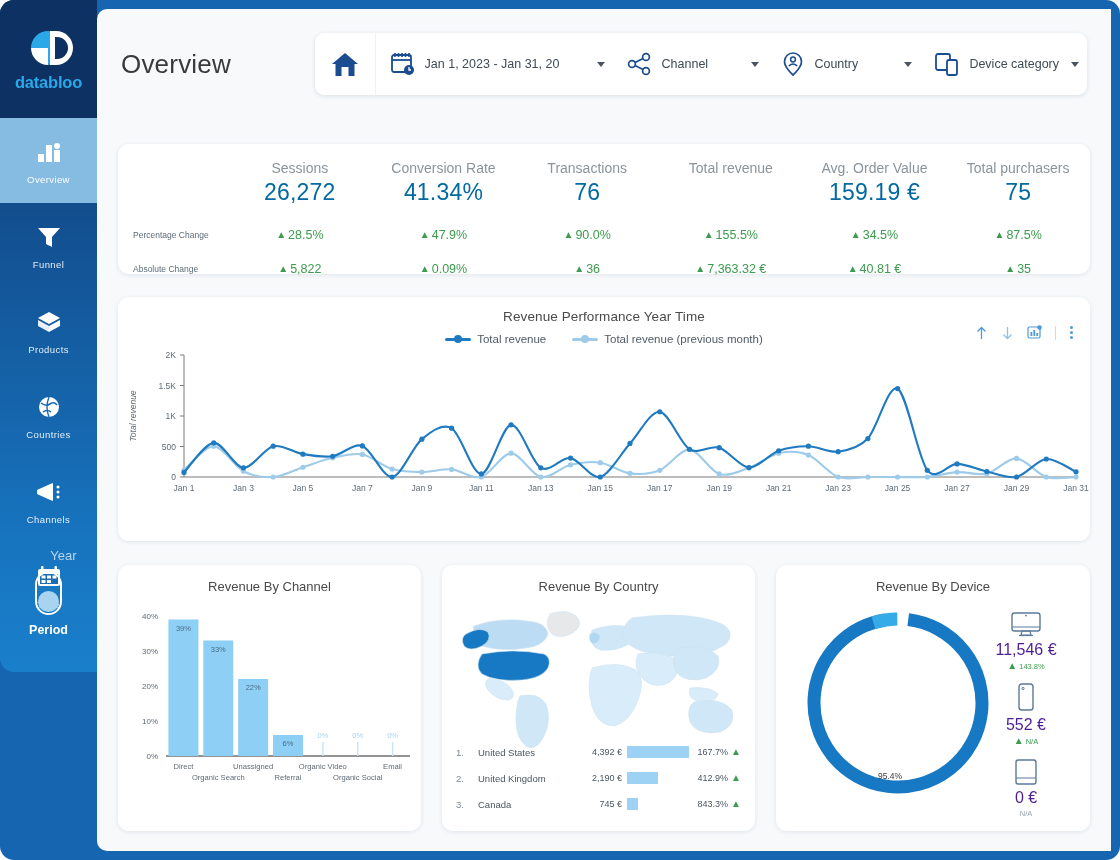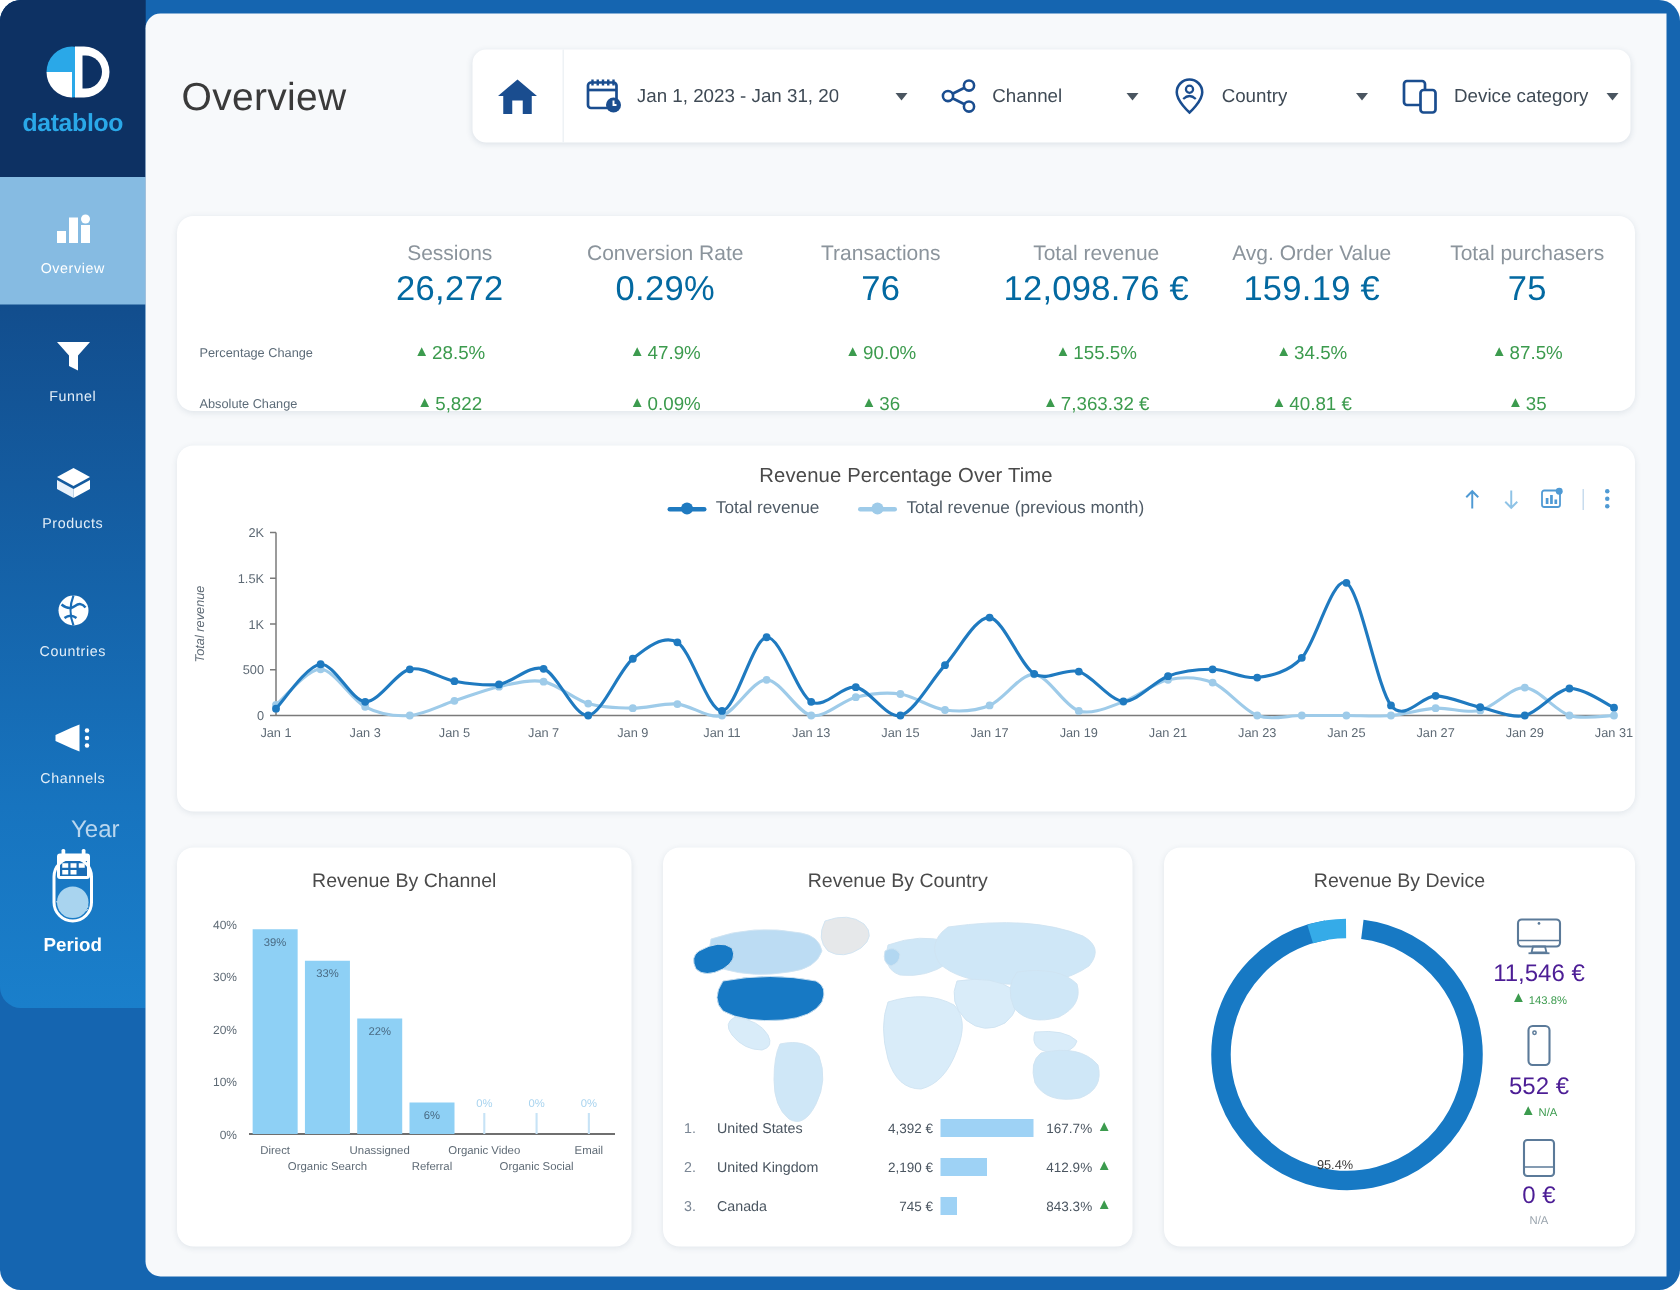--- a/index.html
+++ b/index.html
@@ -43,21 +43,21 @@
   .nav-label {
     color: #ffffff; font-size: 9.5px; letter-spacing: 0.4px;
   }
   .nav-item:not(.active) .nav-label { color: #e3eef8; }
   .nav-icon { display:flex; align-items:center; justify-content:center; height:30px; }
 
   #period-toggle {
     position: absolute; left: 0; bottom: 35px; width: 97px;
     display: flex; flex-direction: column; align-items: center; gap: 8px;
   }
-  #year-label { color: #b9d6ee; font-size: 16px; margin-left: 30px; }
+  #year-label { color: #b9d6ee; font-size: 13px; margin-left: 30px; }
   #period-label { color: #ffffff; font-size: 12.5px; font-weight: bold; }
   #toggle-track {
     width: 27px; height: 44px; border: 2px solid #ffffff;
     border-radius: 14px; position: relative; cursor: pointer;
   }
   #toggle-knob {
     position: absolute; left: 1px; bottom: 1px;
     width: 21px; height: 21px; border-radius: 50%;
     background: #a9d4ef;
   }
@@ -359,29 +359,28 @@
 
     <div class="card" id="kpi-card">
       <div id="kpi-grid">
         <div></div>
         <div class="kpi-head">
           <div class="kpi-name">Sessions</div>
           <div class="kpi-value">26,272</div>
         </div>
         <div class="kpi-head">
           <div class="kpi-name">Conversion Rate</div>
-          <div class="kpi-value">0.29%</div>
+          <div class="kpi-value">41.34%</div>
         </div>
         <div class="kpi-head">
           <div class="kpi-name">Transactions</div>
           <div class="kpi-value">76</div>
         </div>
         <div class="kpi-head">
           <div class="kpi-name">Total revenue</div>
-          <div class="kpi-value">12,098.76 €</div>
         </div>
         <div class="kpi-head">
           <div class="kpi-name">Avg. Order Value</div>
           <div class="kpi-value">159.19 €</div>
         </div>
         <div class="kpi-head">
           <div class="kpi-name">Total purchasers</div>
           <div class="kpi-value">75</div>
         </div>
 
@@ -441,21 +440,21 @@
             <span>40.81 €</span>
           </div>
         <div class="kpi-cell">
             <span class="uparrow">▲</span>
             <span>35</span>
           </div>
       </div>
     </div>
 
     <div class="card" id="line-card">
-      <div class="card-title">Revenue Percentage Over Time</div>
+      <div class="card-title">Revenue Performance Year Time</div>
 
       <div id="line-tools">
         <span class="tool-icon">
           <svg width="13" height="14" viewBox="0 0 13 14">
               <path d="M6.5 13 V2 M2.5 5.5 L6.5 1.5 L10.5 5.5" stroke="#4f9ad4" stroke-width="1.3" fill="none"></path>
             </svg>
         </span>
         <span class="tool-icon">
           <svg width="13" height="14" viewBox="0 0 13 14">
               <path d="M6.5 1 V12 M2.5 8.5 L6.5 12.5 L10.5 8.5" stroke="#8fc3e6" stroke-width="1.3" fill="none"></path>

